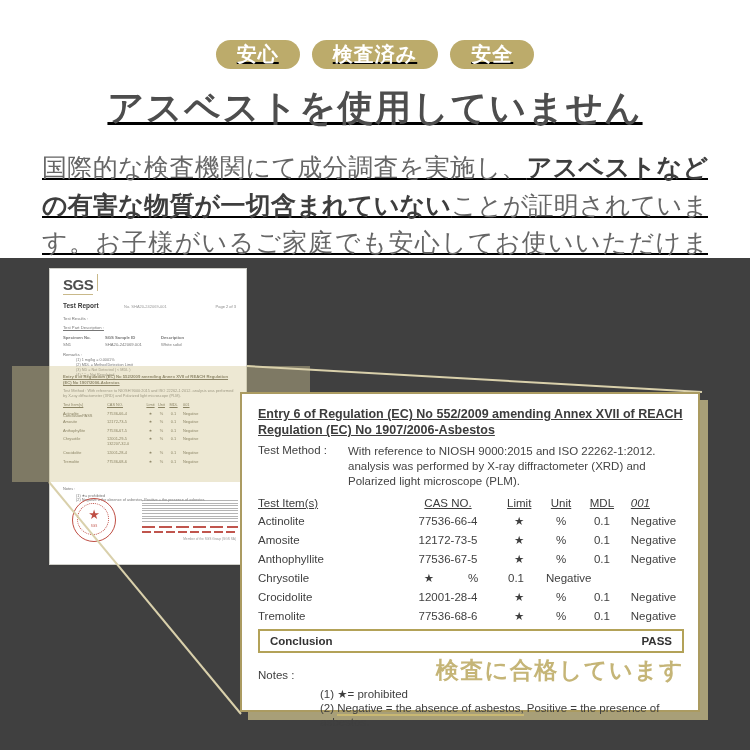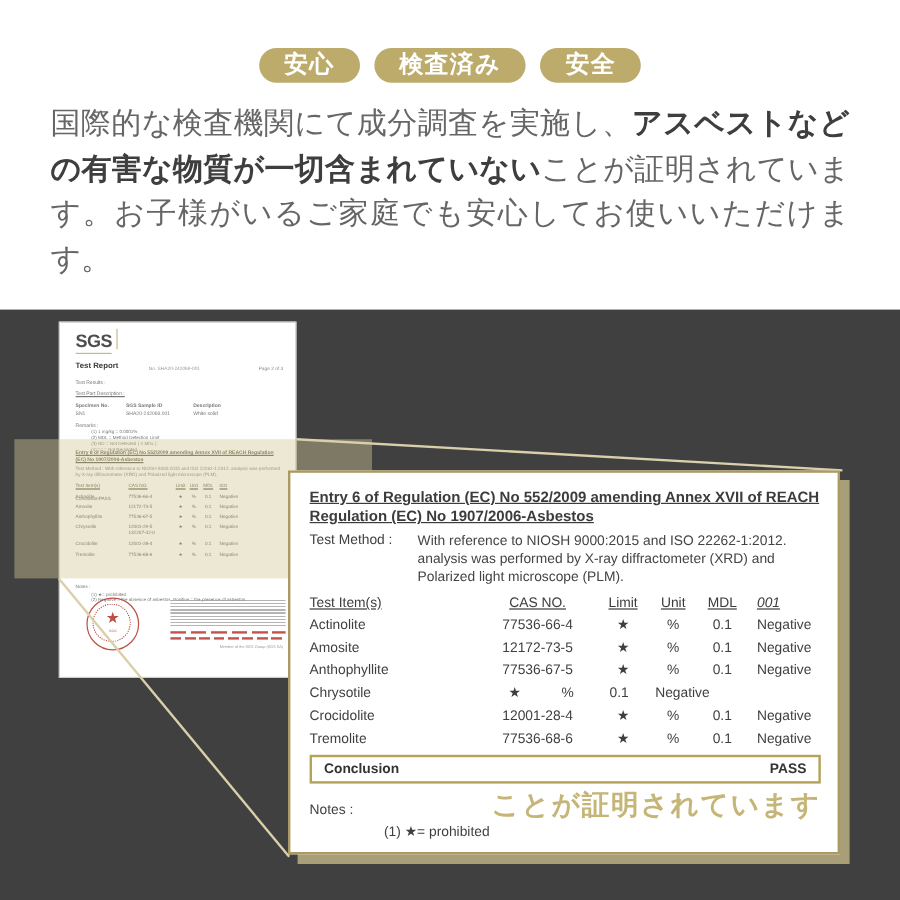--- a/index.html
+++ b/index.html
@@ -1,20 +1,20 @@
 <!DOCTYPE html>
 <html><head>
 <meta charset="utf-8">
 <style>
   * { margin:0; padding:0; box-sizing:border-box; }
   html,body { width:750px; height:750px; background:#ffffff; overflow:hidden;
               font-family:"Liberation Sans","DejaVu Sans",sans-serif; }
 
   
-  .top { padding-top:40px; }
+  .top { padding-top:40px;text-decoration:underline; }
   .badges { display:flex; justify-content:center; gap:12px; }
   .pill { background:#bcab6b; color:#ffffff; font-weight:bold; font-size:20px;
           line-height:29px; padding:0 21px; border-radius:16px; letter-spacing:1px; }
   .heading { margin-top:15px; text-align:center; font-size:36px; font-weight:bold;
              color:#4d4d4d; letter-spacing:1.5px; }
   .intro { width:666px; margin:16px auto 0; font-size:25px; line-height:1.5;
            color:#666666; text-align:justify; }
   .intro .b { font-weight:bold; color:#3e3e3e; }
 
   
@@ -108,20 +108,21 @@
 </style>
 </head>
 <body>
 
 <div class="top">
   <div class="badges">
     <span class="pill">安心</span>
     <span class="pill">検査済み</span>
     <span class="pill">安全</span>
   </div>
+  <h1 class="heading">アスベストを使用していません</h1>
   <p class="intro"><span>国際的な検査機関にて成分調査を実施し、</span><span class="b">アスベストなどの有害な物質が一切含まれていない</span><span>ことが証明されています。お子様がいるご家庭でも安心してお使いいただけます。</span></p>
 </div>
 
 <div class="gray">
 
   <div class="doc">
     <div class="d-logo">SGS</div>
     <div class="d-logobar"></div>
     <div class="d-title">Test Report</div>
     <div class="d-no">No. SHA20-242069-001</div>
@@ -295,19 +296,20 @@
             <span class="c-result">Negative</span>
           </div>
         </div>
     </div>
     <div class="b-conclusion">
       <span class="lbl">Conclusion</span>
       <span class="pass">PASS</span>
     </div>
     <div class="b-notes-head">
       <span class="b-notes-label">Notes :</span>
-      <span class="b-pass-caption">ことが証明されています</span>
+      <span class="b-pass-caption">検査に合格しています</span>
     </div>
     <div class="b-note-lines">
       <div>(1) ★= prohibited</div>
+      <div><span>(2) </span><span class="gold-underline">Negative = the absence of asbestos,</span><span> Positive = the presence of asbestos.</span></div>
     </div>
   </div>
 </div>
 
 </body></html>

